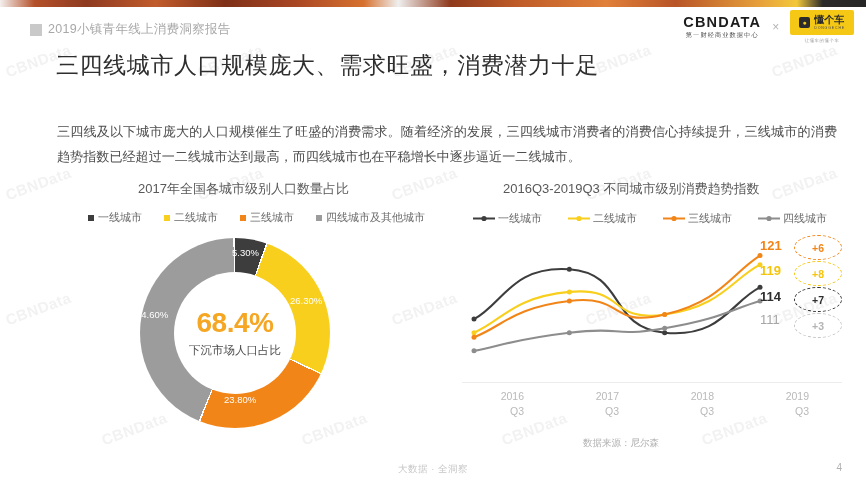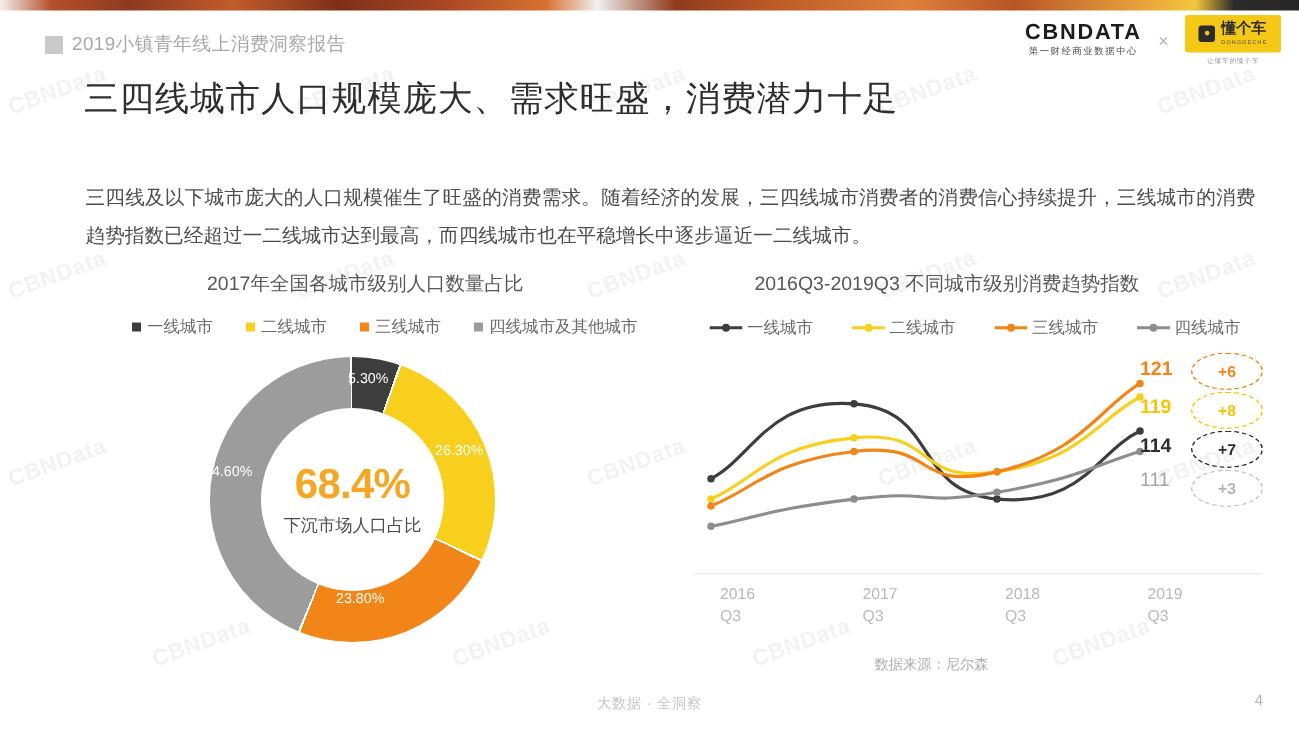--- a/index.html
+++ b/index.html
@@ -69,21 +69,21 @@
   .donut-hole{position:absolute;left:34px;top:34px;width:122px;height:122px;border-radius:50%;background:#fff;
      display:flex;flex-direction:column;align-items:center;justify-content:center;}
   .donut-big{font-size:28px;font-weight:700;color:#f5a623;line-height:1;letter-spacing:-.5px;}
   .donut-cap{font-size:11.5px;color:#4d4d4d;margin-top:6px;}
   .dlabel{position:absolute;font-size:9.5px;color:#ffffff;font-weight:500;}
   .src{position:absolute;font-size:9.5px;color:#b0b0b0;}
 
   
   .line-wrap{position:absolute;left:452px;top:232px;width:400px;height:200px;}
   .axis-line{position:absolute;left:10px;top:150px;width:380px;height:1px;background:#ececec;}
-  .xtick{position:absolute;top:157px;text-align:left;font-size:10.5px;color:#b9b9b9;line-height:15px;width:44px;}
+  .xtick{position:absolute;top:157px;text-align:right;font-size:10.5px;color:#b9b9b9;line-height:15px;width:44px;}
   .vlabel{position:absolute;font-size:13px;font-weight:700;}
   .badge{position:absolute;width:46px;height:23px;border-radius:50%;border:1.4px dashed;
      display:flex;align-items:center;justify-content:center;font-size:10.5px;font-weight:700;}
 
   .footer-note{position:absolute;left:398px;top:463px;font-size:9.5px;color:#c6c6c6;letter-spacing:.5px;}
   .page-num{position:absolute;right:24px;top:462px;font-size:10px;color:#b0b0b0;}
 </style>
 </head>
 <body>
 

